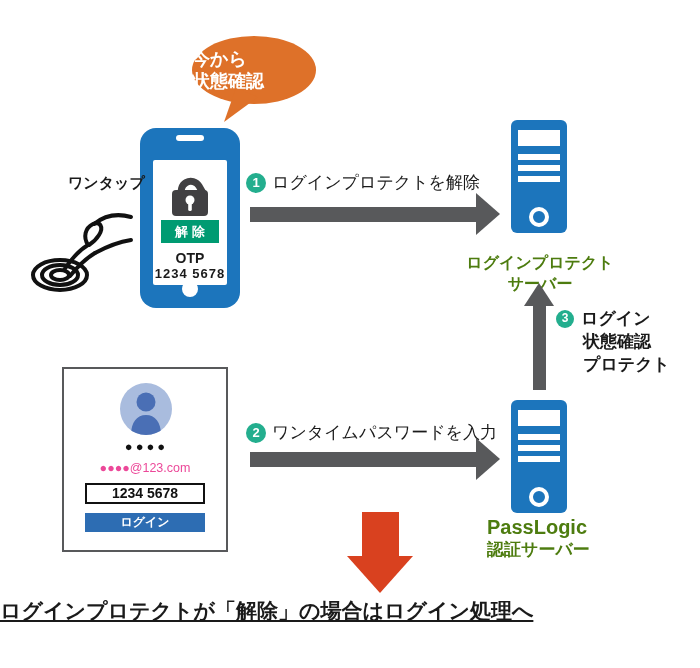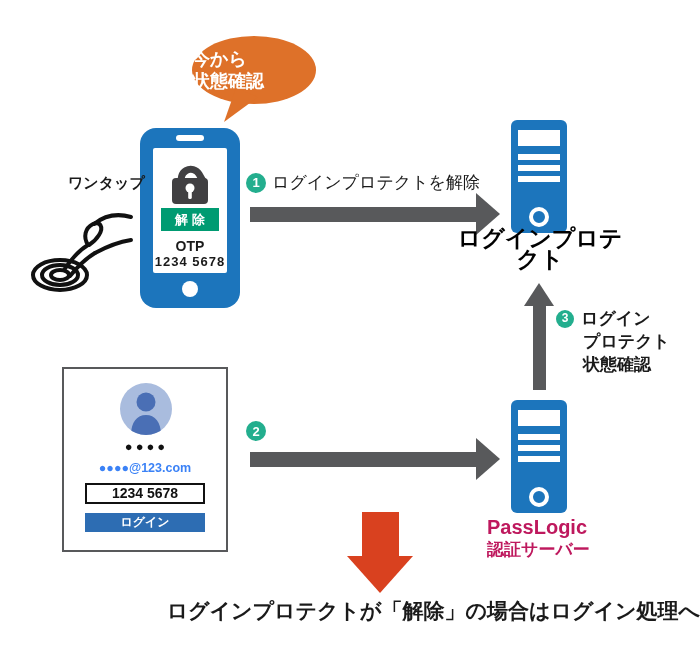--- a/index.html
+++ b/index.html
@@ -11,21 +11,21 @@
             background:#de7129; border-radius:50%; display:flex; flex-direction:column;
             align-items:flex-start; justify-content:center; }
   .bubble div { color:#fff; font-weight:bold; font-size:18px; line-height:22px; }
   .bubble-tail { position:absolute; left:224px; top:88px; }
 
   
   .phone { position:absolute; left:140px; top:128px; width:100px; height:180px;
            background:#1c75bc; border-radius:16px; }
   .phone-speaker { position:absolute; left:36px; top:7px; width:28px; height:6px;
                    background:#fff; border-radius:3px; }
-  .phone-screen { position:absolute; left:13px; top:20px; width:74px; height:125px;
+  .phone-screen { position:absolute; left:13px; top:32px; width:74px; height:125px;
                   background:#fff; border-radius:2px; text-align:center; }
   .phone-home { position:absolute; left:42px; top:153px; width:16px; height:16px;
                 background:#fff; border-radius:50%; }
   .lock-wrap { margin-top:6px; height:52px; }
   .unlock-btn { width:58px; height:23px; margin:2px auto 0; background:#009b72;
                 color:#fff; font-weight:bold; font-size:13px; line-height:23px;
                 letter-spacing:4px; text-indent:4px; }
   .otp-label { margin-top:7px; font-size:14px; font-weight:bold; color:#1a1a1a; }
   .otp-value { font-size:13px; font-weight:bold; color:#1a1a1a; letter-spacing:1px; }
 
@@ -60,50 +60,50 @@
                    background:#58595b; }
   .step3-label { position:absolute; left:556px; top:307px; font-size:17px;
                  font-weight:bold; color:#1a1a1a; line-height:23px; }
   .step3-line1 { display:flex; align-items:center; gap:7px; }
   .step3-indent { margin-left:27px; }
 
   
   .server { position:absolute; width:56px; height:113px; }
   .server1 { left:511px; top:120px; }
   .server2 { left:511px; top:400px; }
-  .server1-label { position:absolute; left:455px; top:228px; width:170px; text-align:center;
-                   color:#000000; font-weight:bold; font-size:23px; line-height:21px; }
-  .server2-label { position:absolute; left:487px; top:516px; color:#be185d; font-weight:bold; }
+  .server1-label { position:absolute; left:455px; top:252px; width:170px; text-align:center;
+                   color:#4d7c0f; font-weight:bold; font-size:16px; line-height:21px; }
+  .server2-label { position:absolute; left:487px; top:516px; color:#4d7c0f; font-weight:bold; }
   .server2-label .en { font-size:20px; line-height:23px; }
   .server2-label .jp { font-size:17px; line-height:21px; }
 
   
   .card { position:absolute; left:62px; top:367px; width:166px; height:185px;
           background:#fff; border:2px solid #58595b; text-align:center; }
   .avatar { position:absolute; left:56px; top:14px; width:52px; height:52px; }
   .card-dots { position:absolute; left:0; top:70px; width:100%; font-size:13px;
                letter-spacing:3px; text-indent:3px; color:#111; }
   .card-email { position:absolute; left:0; top:92px; width:100%; font-size:12.5px;
-                font-weight:bold; color:#3b82f6; }
+                font-weight:normal; color:#ec4899; }
   .card-input { position:absolute; left:21px; top:114px; width:120px; height:21px;
                 background:#fff; border:2px solid #111; font-size:14px; font-weight:bold;
                 line-height:17px; color:#111; }
   .card-btn { position:absolute; left:21px; top:144px; width:120px; height:19px;
               background:#2d6db3; color:#fff; font-size:12px; font-weight:bold;
               line-height:19px; }
 
   
   .red-shaft { position:absolute; left:362px; top:512px; width:37px; height:45px; background:#d9411f; }
   .red-head { position:absolute; left:347px; top:556px; width:0; height:0;
               border-top:37px solid #d9411f; border-left:33px solid transparent;
               border-right:33px solid transparent; }
 
   
-  .footer { position:absolute; left:0; top:597px; width:700px; text-align:right;
-            font-size:21px; font-weight:bold; color:#1a1a1a; }
+  .footer { position:absolute; left:0; top:597px; width:700px; text-align:left;
+            font-size:21px; font-weight:bold; color:#1a1a1a;text-decoration:underline; }
 </style>
 </head>
 <body>
 
 <div id="canvas">
 
   <div class="bubble">
     <div>今から</div>
     <div>状態確認</div>
   </div>
@@ -153,31 +153,32 @@
   <svg class="server server1" viewBox="0 0 56 113">
     <rect x="0" y="0" width="56" height="113" rx="6" fill="#1c75bc"></rect>
     <rect x="7" y="10" width="42" height="16" fill="#ffffff"></rect>
     <rect x="7" y="34" width="42" height="6" fill="#ffffff"></rect>
     <rect x="7" y="45" width="42" height="6" fill="#ffffff"></rect>
     <rect x="7" y="56" width="42" height="6" fill="#ffffff"></rect>
     <circle cx="28" cy="97" r="8" fill="none" stroke="#ffffff" stroke-width="4"></circle>
   </svg>
   <div class="server1-label">
     <div>ログインプロテクト</div>
+    <div>サーバー</div>
   </div>
 
   <div class="v-arrow-head"></div>
   <div class="v-arrow-shaft"></div>
   <div class="step3-label">
     <div class="step3-line1">
       <div class="badge" style="width:18px;height:18px;font-size:12px;">3</div>
       <span>ログイン</span>
     </div>
+    <div class="step3-indent">状態確認</div>
     <div class="step3-indent">プロテクト</div>
-    <div class="step3-indent">状態確認</div>
   </div>
 
   <div class="card">
     <svg class="avatar" viewBox="0 0 52 52">
       <defs>
           <clipPath id="avclip">
             <circle cx="26" cy="26" r="26"></circle>
           </clipPath>
         </defs>
       <circle cx="26" cy="26" r="26" fill="#a9bcde"></circle>
@@ -187,20 +188,21 @@
       </g>
     </svg>
     <div class="card-dots">●●●●</div>
     <div class="card-email">●●●●@123.com</div>
     <div class="card-input">1234 5678</div>
     <div class="card-btn">ログイン</div>
   </div>
 
   <div class="step-row step2">
     <div class="badge">2</div>
+    <div class="step-label">ワンタイムパスワードを入力</div>
   </div>
   <div class="h-arrow-shaft arrow2-shaft"></div>
   <div class="h-arrow-head arrow2-head"></div>
 
   <svg class="server server2" viewBox="0 0 56 113">
     <rect x="0" y="0" width="56" height="113" rx="6" fill="#1c75bc"></rect>
     <rect x="7" y="10" width="42" height="16" fill="#ffffff"></rect>
     <rect x="7" y="34" width="42" height="6" fill="#ffffff"></rect>
     <rect x="7" y="45" width="42" height="6" fill="#ffffff"></rect>
     <rect x="7" y="56" width="42" height="6" fill="#ffffff"></rect>

